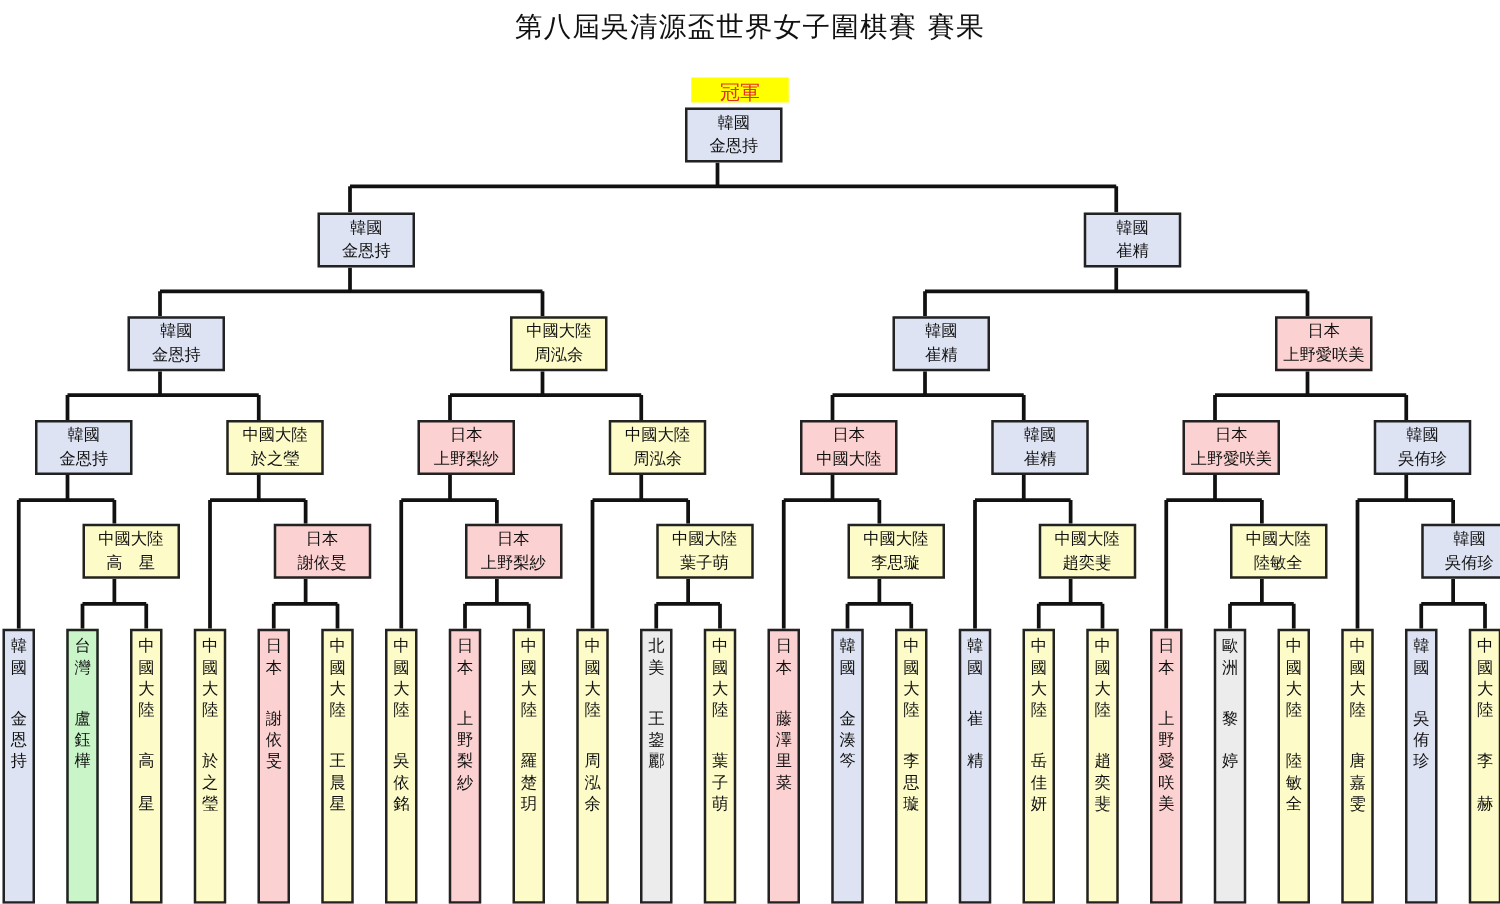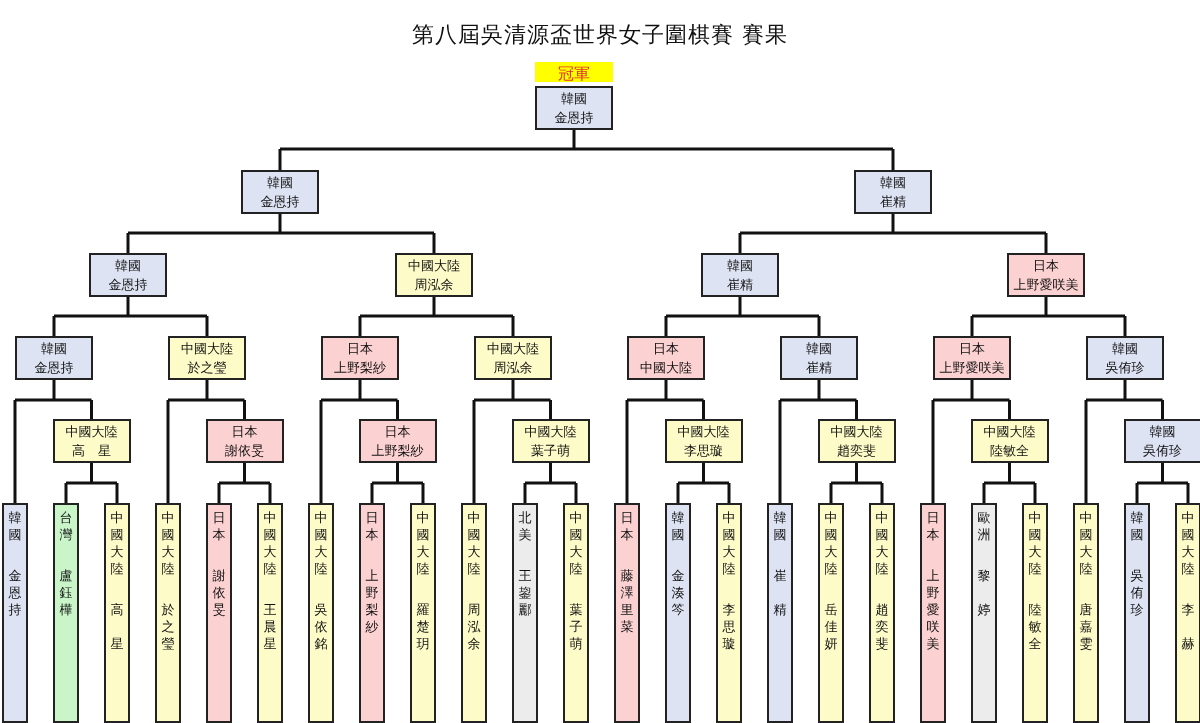--- a/index.html
+++ b/index.html
@@ -1,29 +1,29 @@
 <!DOCTYPE html>
 <html><head>
 <meta charset="utf-8">
 <style>
   html, body { margin:0; padding:0; background:#ffffff; }
   body { width:1200px; height:723px; position:relative; overflow:hidden;
          font-family: "DejaVu Serif", "Liberation Serif", serif; color:#111; }
-  #title { position:absolute; left:0; top:20px; width:1200px; text-align:center;
+  #title { position:absolute; left:0; top:7px; width:1200px; text-align:center;
            font-size:22px; letter-spacing:1px; }
   #lines { position:absolute; left:0; top:0; }
   .box { position:absolute; border:2px solid #222; box-sizing:border-box;
          text-align:center; font-size:13px; line-height:19px; display:flex;
-         flex-direction:column; justify-content:center; }
+         flex-direction:column; justify-content:center;margin-left:13px; }
   .leaf { position:absolute; border:2px solid #222; box-sizing:border-box;
           width:26px; font-size:13px; line-height:17px; text-align:center;
           padding-top:4px; }
   .leaf .c { display:block; }
   .leaf .gap { display:block; height:24px; }
-  .champ-label { position:absolute; left:535px; top:62px; width:78px; height:20px;
+  .champ-label { position:absolute; left:553px; top:62px; width:78px; height:20px;
                  text-align:center; font-size:16px; line-height:24px; }
 </style>
 </head>
 <body>
 
 <div id="title">第八屆吳清源盃世界女子圍棋賽 賽果</div>
 <svg id="lines" width="1200" height="723">
     <line x1="66" y1="483" x2="117" y2="483" stroke="#111111" stroke-width="3"></line>
     <line x1="66" y1="483" x2="66" y2="503" stroke="#111111" stroke-width="3"></line>
     <line x1="117" y1="483" x2="117" y2="503" stroke="#111111" stroke-width="3"></line>

